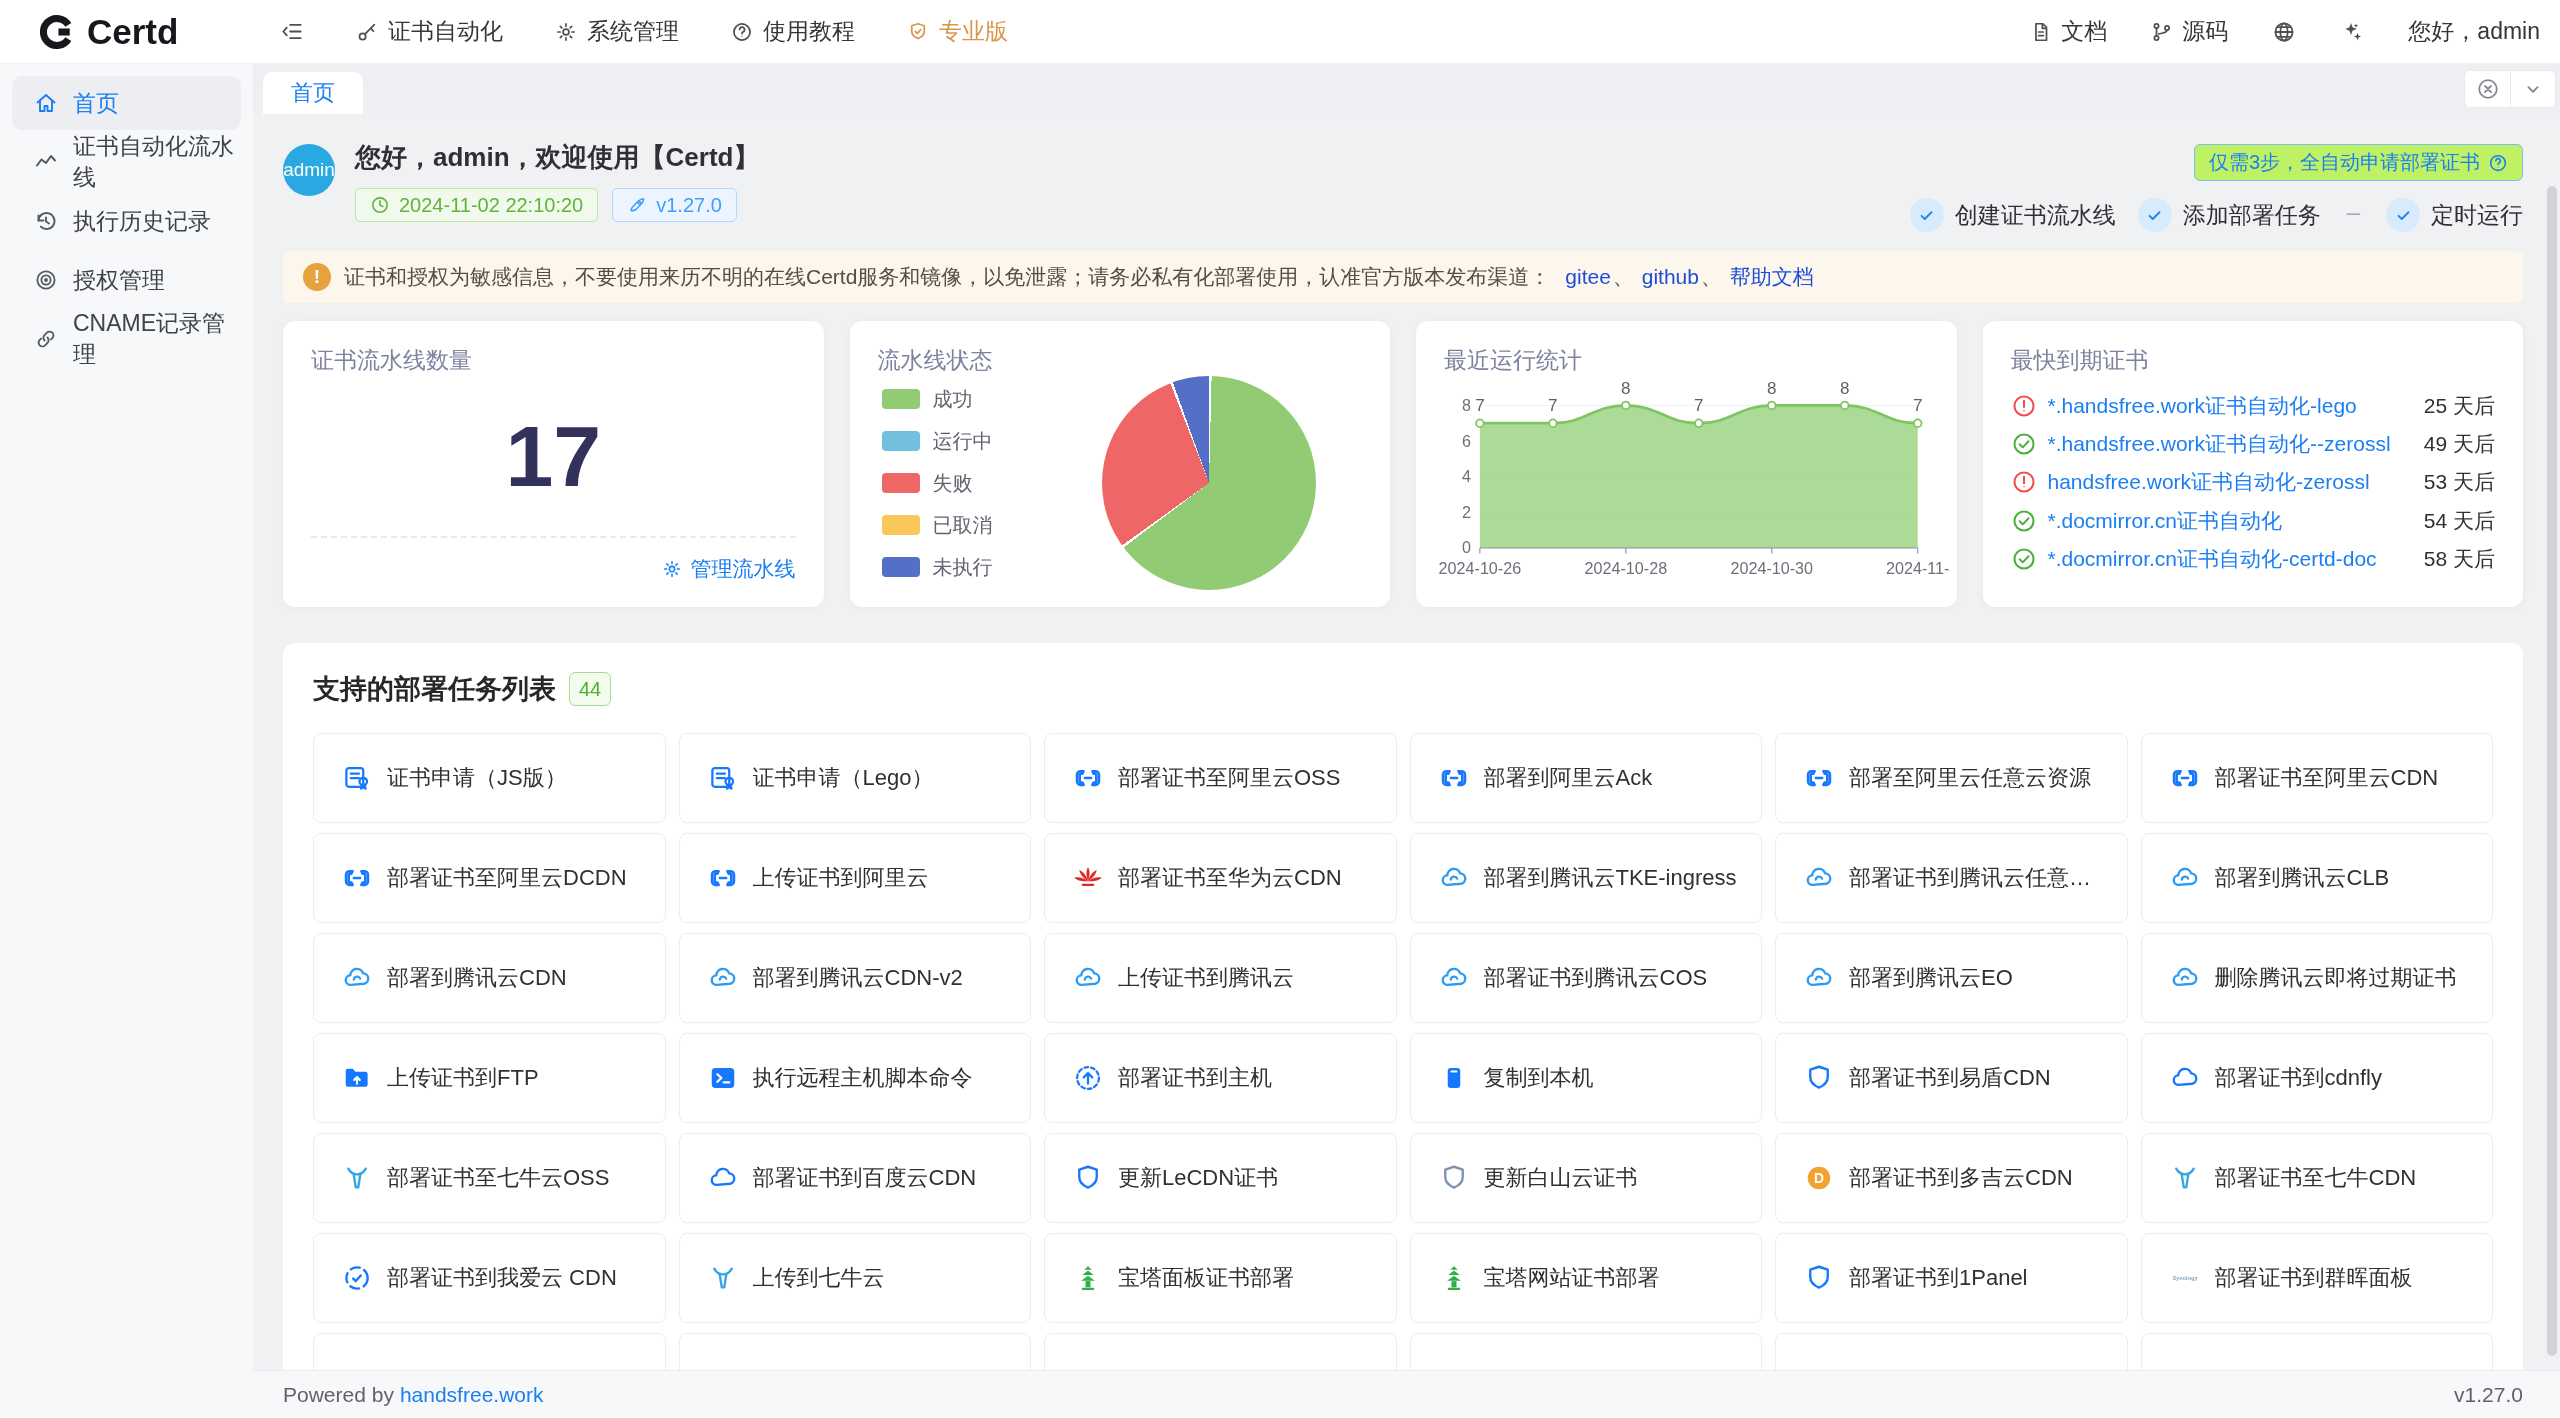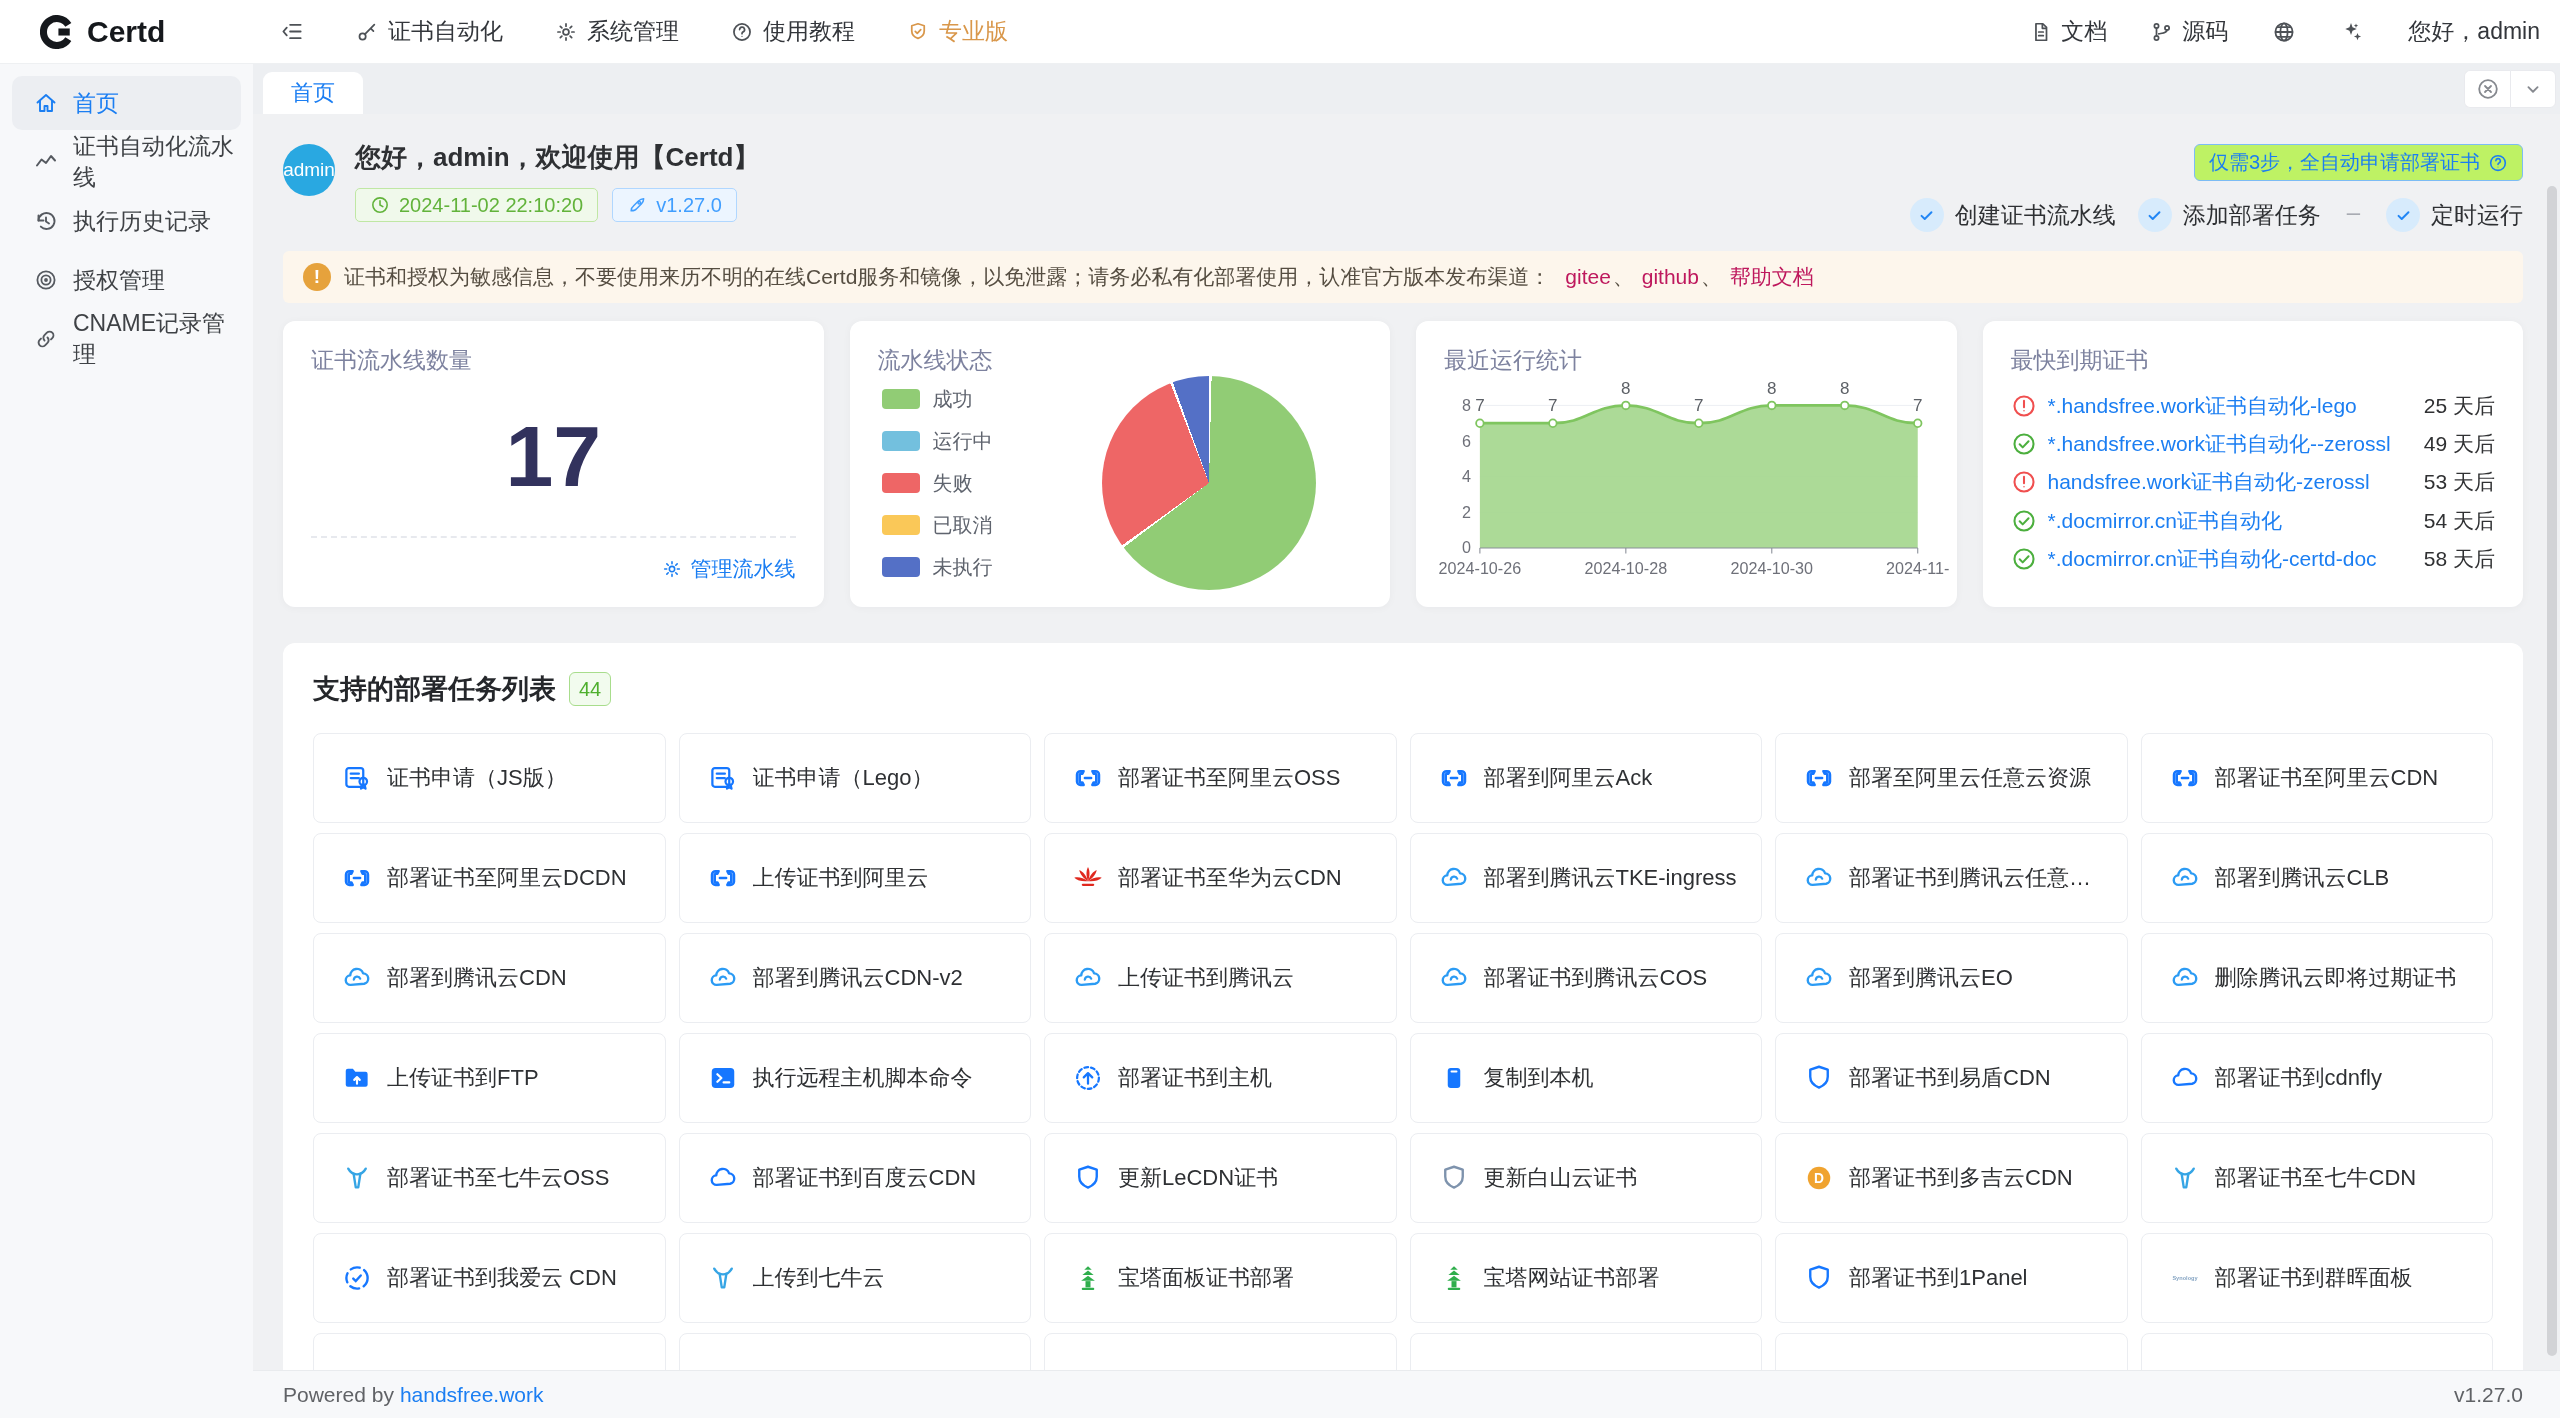--- a/index.html
+++ b/index.html
@@ -2,21 +2,21 @@
 <html><head>
 <meta charset="utf-8">
 <style>
   *{box-sizing:border-box;margin:0;padding:0}
   html,body{width:2560px;height:1418px;overflow:hidden;font-family:"Liberation Sans","DejaVu Sans",sans-serif;background:#f0f1f3;color:#303133}
   body{display:grid;grid-template-rows:64px 1354px;grid-template-columns:253px 1fr;grid-template-areas:"topbar topbar" "sidebar main"}
   svg.ic{flex:none}
   
   .topbar{grid-area:topbar;background:#fff;border-bottom:1px solid #eef0f2;display:flex;align-items:center;z-index:5}
   .logo{display:flex;align-items:center;gap:13px;padding-left:40px;width:253px;flex:none}
-  .logo-text{font-size:30px;font-weight:bold;color:#15181c}
+  .logo-text{font-size:35px;font-weight:bold;color:#15181c}
   .menubar{display:flex;align-items:center;gap:52px;margin-left:28px;font-size:23px;color:#33363b}
   .menu-item{display:flex;align-items:center;gap:10px;cursor:pointer}
   .menu-item .ic{color:#4d5156}
   .menu-item.pro{color:#d9974a}
   .menu-item.pro .ic{color:#d9974a}
   .topbar-right{margin-left:auto;display:flex;align-items:center;gap:44px;padding-right:20px;font-size:23px;color:#33363b}
   .tb-link{display:flex;align-items:center;gap:9px;cursor:pointer}
   .tb-link .ic{color:#4d5156}
   
   .sidebar{grid-area:sidebar;background:#f7f8fa;padding:12px 12px;display:flex;flex-direction:column;gap:5px}
@@ -45,21 +45,21 @@
   .guide{margin-left:auto;display:flex;flex-direction:column;align-items:flex-end;gap:17px;padding-top:4px}
   .guide-pill{display:flex;align-items:center;gap:8px;border:1px solid #7cbcf4;background:#bef264;color:#1b7ef2;border-radius:6px;height:37px;padding:0 14px;font-size:20px;cursor:pointer}
   .steps{display:flex;gap:22px;font-size:23px;color:#2e3033}
   .step{display:flex;align-items:center;gap:11px}
   .step-circle{width:34px;height:34px;border-radius:50%;background:#d7ebfc;display:flex;align-items:center;justify-content:center}
   .step-circle .ic{color:#2186f5}
   .step-dash{color:#a8abb2;font-size:24px;margin:0 4px}
   
   .warning{margin-top:19px;height:52px;background:#fdf6ec;border-radius:6px;display:flex;align-items:center;gap:13px;padding:0 20px;font-size:21px;color:#554d41;flex:none}
   .warn-ic{width:28px;height:28px;border-radius:50%;background:#e6a23c;color:#fff;font-weight:bold;font-size:19px;display:flex;align-items:center;justify-content:center;flex:none}
-  .warning a{color:#be185d;text-decoration:none;cursor:pointer;margin:0 2px}
+  .warning a{color:#1d4ed8;text-decoration:none;cursor:pointer;margin:0 2px}
   
   .cards-row{margin-top:18px;display:flex;gap:26px;height:286px;flex:none}
   .card{flex:1;background:#fff;border-radius:12px;padding:24px 28px;box-shadow:0 1px 8px rgba(31,35,41,.04);display:flex;flex-direction:column;min-width:0}
   .card-title{font-size:23px;color:#7d829f}
   .big-number{flex:1;display:flex;align-items:center;justify-content:center;font-size:86px;font-weight:bold;color:#32325d}
   .card1-footer{border-top:2px dashed #e7e9ee;padding-top:17px;display:flex;justify-content:flex-end}
   .manage-link{display:flex;align-items:center;gap:9px;color:#1b7ef2;font-size:21px;cursor:pointer}
   .pie-body{flex:1;display:flex;align-items:center}
   .legend{display:flex;flex-direction:column;gap:15px;margin-left:4px}
   .legend-item{display:flex;align-items:center;gap:13px}

